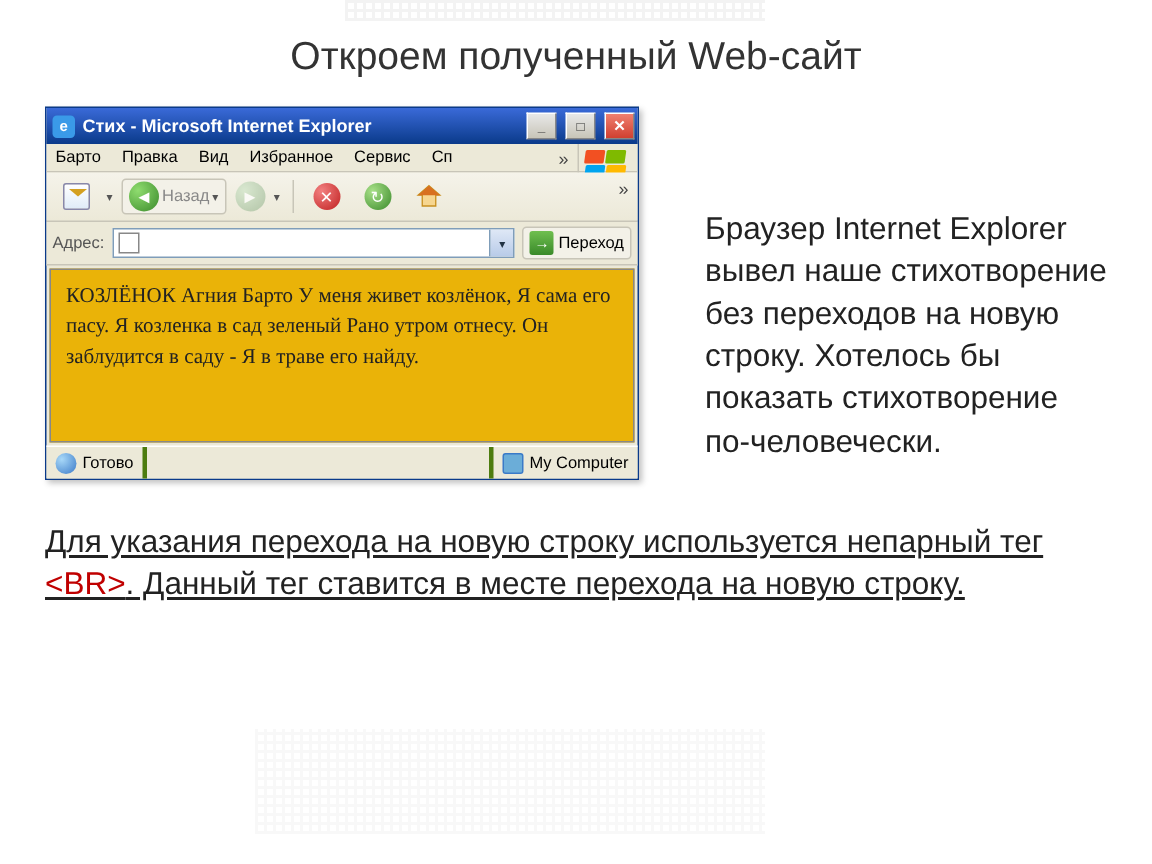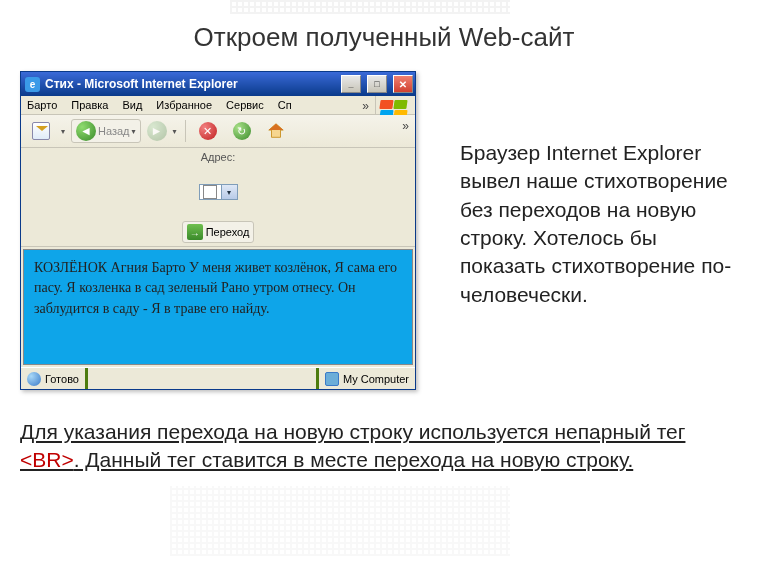--- a/index.html
+++ b/index.html
@@ -9,21 +9,21 @@
     height: 576px;
     font-family: Arial, sans-serif;
     background: #ffffff;
     position: relative;
     overflow: hidden;
   }
   .slide {
     width: 768px;
     height: 576px;
     position: relative;
-    padding: 18px 20px;
+    padding: 18px 30px;
   }
   .bg-deco {
     position: absolute;
     pointer-events: none;
     opacity: 0.5;
   }
   .dots-top {
     top: 0; left: 230px;
     width: 280px; height: 14px;
     background:
@@ -150,24 +150,23 @@
     display: flex; align-items: center; gap: 2px;
     border: 1px solid #c8c5b8; border-radius: 3px; padding: 1px 4px;
     background: #f3f1e8;
   }
   .back-group .label { color: #888; font-size: 11px; }
   .sep { width: 1px; height: 22px; background: #c8c5b8; margin: 0 2px; }
   .toolbar .more2 { position: absolute; right: 6px; top: 4px; font-size: 12px; color: #444; }
 
   .addrbar {
     display: flex; align-items: center;
-    padding: 3px 4px; gap: 21px;
+    padding: 3px 4px; gap: 5px;
     border-bottom: 1px solid #c8c5b8;
     background: #ece9d8;
-    flex-direction: column;
   }
   .addrbar .lbl { color: #555; }
   .addrbox {
     flex: 1; height: 20px;
     background: #fff;
     border: 1px solid #7f9db9;
     display: flex; align-items: center;
     padding: 0 16px 0 3px;
     font-size: 11px; color: #333;
     position: relative;
@@ -195,21 +194,21 @@
   .gobtn .arrow {
     width: 16px; height: 16px;
     background: linear-gradient(#6fbf4f,#3a8a2a);
     border-radius: 2px;
     color: #fff;
     display: flex; align-items: center; justify-content: center;
     font-size: 10px;
   }
 
   .content {
-    background: #0ea5e9;
+    background: #eab308;
     border: 1px solid #888;
     margin: 2px;
     padding: 8px 10px 22px 10px;
     font-family: "Times New Roman", serif;
     font-size: 14px;
     line-height: 1.45;
     color: #222;
     min-height: 116px;
   }
 

